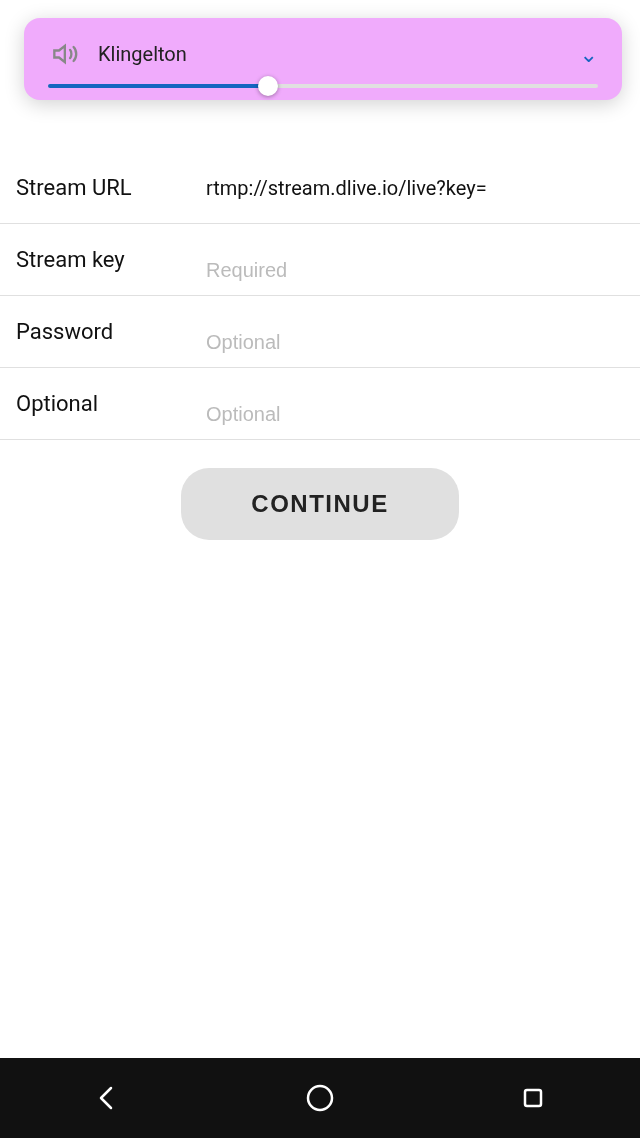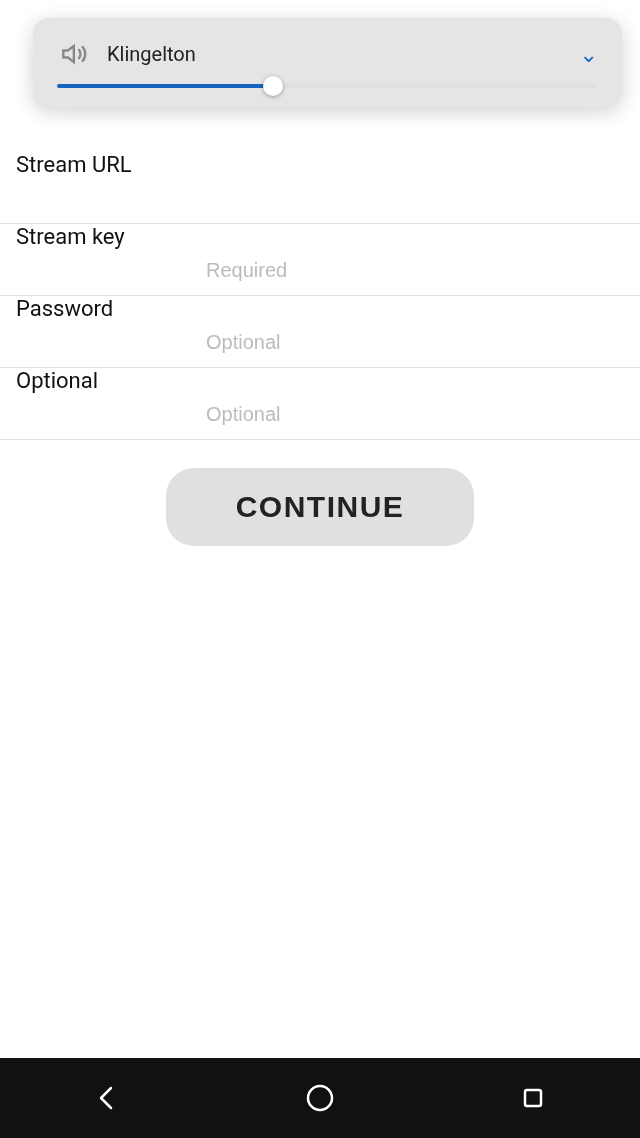--- a/index.html
+++ b/index.html
@@ -10,26 +10,26 @@
       background: #fff;
       font-family: 'Roboto', Arial, sans-serif;
       overflow: hidden;
       position: relative;
     }
 
     
     .volume-card {
       position: absolute;
       top: 18px;
-      left: 33px;
+      left: 24px;
       right: 18px;
-      background: #e5e5e5;
+      background: #f0abfc;
       border-radius: 16px;
       box-shadow: 0 4px 20px rgba(0,0,0,0.18);
-      padding: 18px 24px 20px 24px;
+      padding: 18px 24px 12px 24px;
       z-index: 10;
     }
     .volume-card-top {
       display: flex;
       align-items: center;
       justify-content: space-between;
       margin-bottom: 12px;
     }
     .volume-card-left {
       display: flex;
@@ -94,20 +94,21 @@
       position: absolute;
       top: 152px;
       left: 0;
       right: 0;
       bottom: 80px;
       background: #fff;
     }
 
     .form-row {
       display: flex;
+      align-items: center;
       padding: 0 16px;
       min-height: 72px;
       border-bottom: 1px solid #e0e0e0;
     }
     .form-label {
       font-size: 22px;
       color: #111;
       min-width: 190px;
       font-weight: 400;
     }
@@ -142,21 +143,21 @@
     .continue-btn-wrap {
       display: flex;
       justify-content: center;
       margin-top: 28px;
     }
     .continue-btn {
       background: #e0e0e0;
       border: none;
       border-radius: 28px;
       padding: 22px 70px;
-      font-size: 30px;
+      font-size: 24px;
       font-weight: 700;
       letter-spacing: 1.5px;
       color: #222;
       cursor: pointer;
       text-transform: uppercase;
     }
 
     
     .nav-bar {
       position: absolute;
@@ -203,20 +204,21 @@
   <div class="volume-slider-track">
     <div class="volume-slider-fill"></div>
     <div class="volume-slider-thumb"></div>
   </div>
 </div>
 
 <div class="form-area">
 
   <div class="form-row">
     <span class="form-label">Stream URL</span>
+    <span class="form-value">rtmp://stream.dlive.io/live?key=</span>
   </div>
 
   <div class="form-row">
     <span class="form-label">Stream key</span>
     <input class="form-input" type="text" placeholder="Required" style="">
   </div>
 
   <div class="form-row">
     <span class="form-label">Password</span>
     <input class="form-input" type="text" placeholder="Optional" style="">

